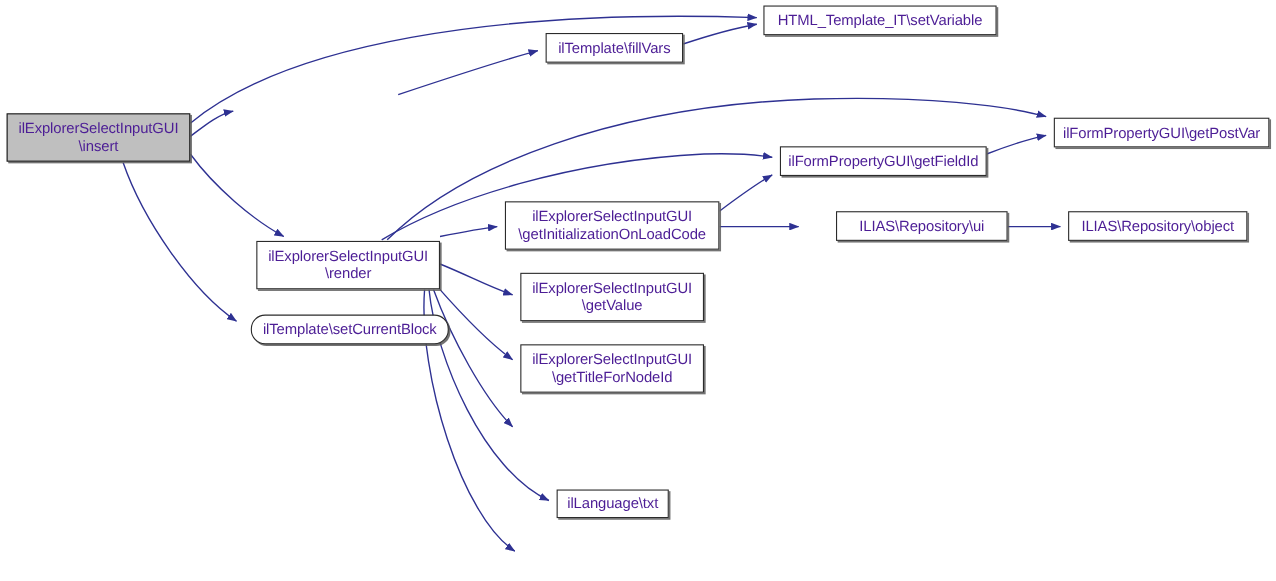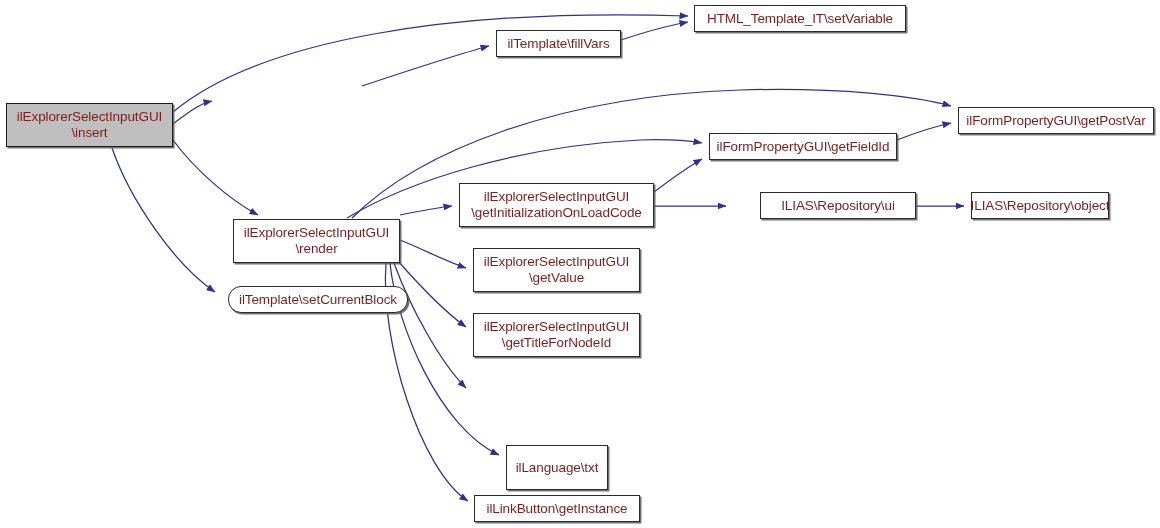--- a/index.html
+++ b/index.html
@@ -30,21 +30,21 @@
     left: 0;
     top: 0;
     width: 1160px;
     height: 528px;
   }
   .gnode {
     position: absolute;
     box-sizing: border-box;
     border: 1px solid #2b2b2b;
     background: #ffffff;
-    color: #7f1d1d;
+    color: #4c1d95;
     font-size: 13.5px;
     line-height: 16px;
     display: flex;
     align-items: center;
     justify-content: center;
     text-align: center;
     white-space: pre-line;
     letter-spacing: -0.1px;
     box-shadow: 1.5px 1.5px 0 0 rgba(90,90,90,0.85);
   }
@@ -91,24 +91,23 @@
   <div id="node-layer">
       <div class="gnode current" style="left: 6px; top: 103px; width: 167px; height: 44px;"><span class="lbl">ilExplorerSelectInputGUI
 \insert</span></div>
       <div class="gnode" style="left: 694px; top: 5px; width: 212px; height: 27px;"><span class="lbl">HTML_Template_IT\setVariable</span></div>
       <div class="gnode" style="left: 496px; top: 30px; width: 125px; height: 27px; text-align: right;"><span class="lbl">ilTemplate\fillVars</span></div>
       <div class="gnode" style="left: 958px; top: 107px; width: 196px; height: 27px;"><span class="lbl">ilFormPropertyGUI\getPostVar</span></div>
       <div class="gnode" style="left: 709px; top: 133px; width: 188px; height: 27px;"><span class="lbl">ilFormPropertyGUI\getFieldId</span></div>
       <div class="gnode" style="left: 459px; top: 183px; width: 195px; height: 44px;"><span class="lbl">ilExplorerSelectInputGUI
 \getInitializationOnLoadCode</span></div>
       <div class="gnode" style="left: 760px; top: 192px; width: 156px; height: 27px;"><span class="lbl">ILIAS\Repository\ui</span></div>
-      <div class="gnode" style="left: 971px; top: 192px; width: 138px; height: 27px;"><span class="lbl">ILIAS\Repository\object</span></div>
+      <div class="gnode" style="left: 971px; top: 192px; width: 163px; height: 27px;"><span class="lbl">ILIAS\Repository\object</span></div>
       <div class="gnode" style="left: 233px; top: 219px; width: 167px; height: 44px;"><span class="lbl">ilExplorerSelectInputGUI
 \render</span></div>
       <div class="gnode" style="left: 473px; top: 248px; width: 167px; height: 44px;"><span class="lbl">ilExplorerSelectInputGUI
 \getValue</span></div>
       <div class="gnode" style="left: 228px; top: 286px; width: 180px; height: 27px; border-radius: 13px;"><span class="lbl">ilTemplate\setCurrentBlock</span></div>
       <div class="gnode" style="left: 473px; top: 313px; width: 167px; height: 44px;"><span class="lbl">ilExplorerSelectInputGUI
 \getTitleForNodeId</span></div>
-      <div class="gnode" style="left: 506px; top: 445px; width: 102px; height: 45px;"><span class="lbl">ilLanguage\txt</span></div>
-      <div class="gnode" style="left: 474px; top: 495px; width: 166px; height: 27px;"><span class="lbl">ilLinkButton\getInstance</span></div>
+      <div class="gnode" style="left: 506px; top: 445px; width: 102px; height: 26px;"><span class="lbl">ilLanguage\txt</span></div>
     </div>
 </div>
 
 </body></html>

